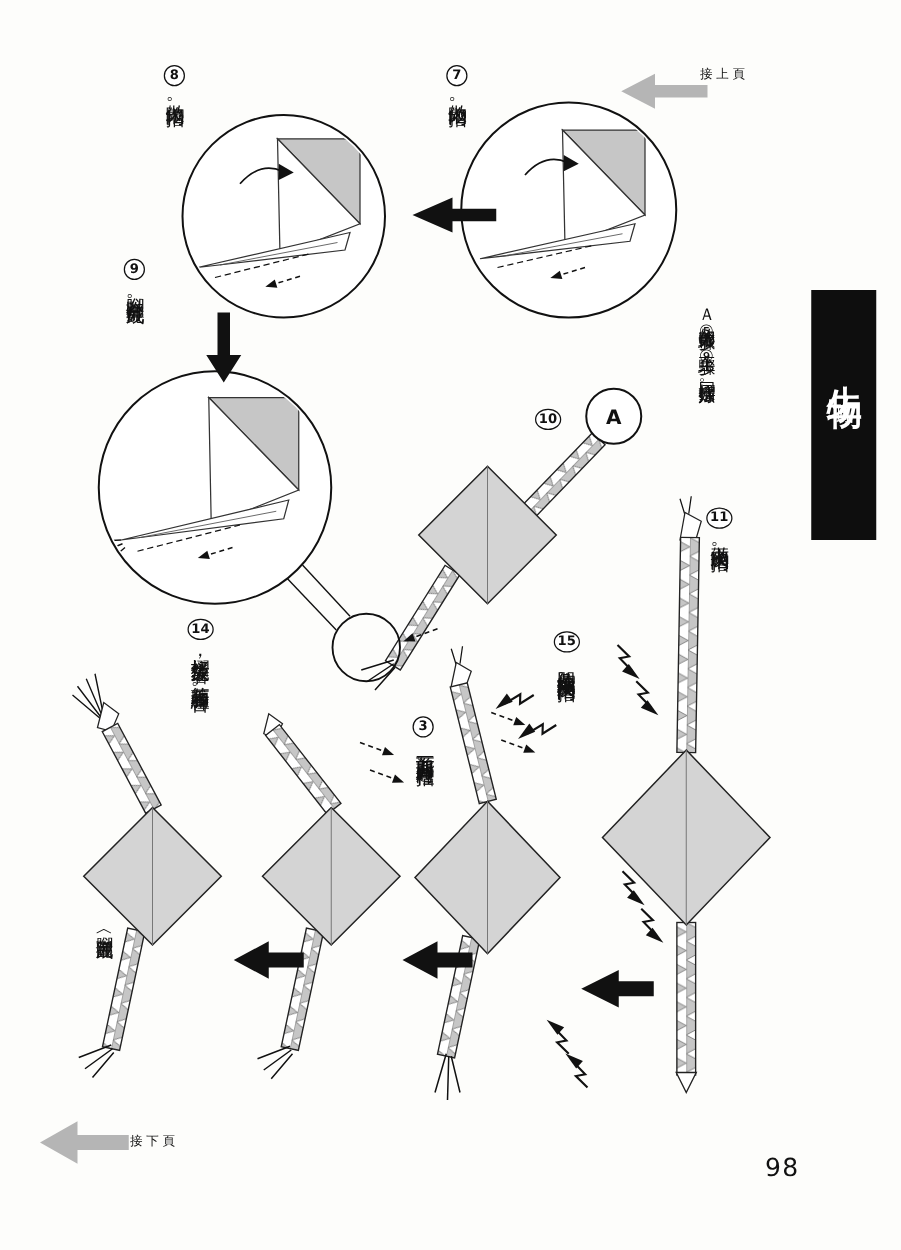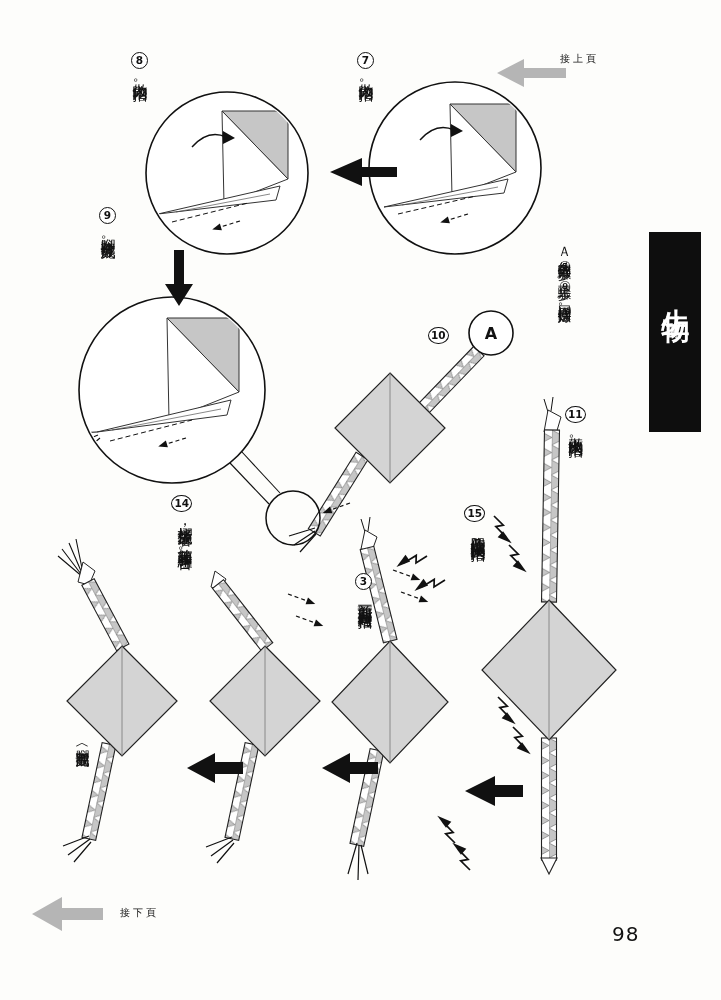--- a/index.html
+++ b/index.html
@@ -2,21 +2,21 @@
 <html><head>
 <meta charset="utf-8">
 <style>
   *{margin:0;padding:0;box-sizing:border-box}
   body{background:#ffffff;font-family:"DejaVu Sans",sans-serif;color:#111}
   .page{position:relative;width:721px;height:1000px;background:#fdfdfb;overflow:hidden}
   svg.diagram{position:absolute;left:0;top:0}
   .hlabel{position:absolute;font-size:10px;letter-spacing:3px;white-space:nowrap}
   .pagenum{position:absolute;left:612px;top:922px;font-size:20px;letter-spacing:1px}
   .step{position:absolute;display:flex;flex-direction:column;align-items:center;gap:3px}
-  .step.cols{align-items:flex-end}
+  .step.cols{align-items:flex-start}
   .step.cols .cnum{margin-right:2px}
   .cnum{min-width:17px;height:17px;padding:0 2px;border:1.4px solid #111;border-radius:50%;
         display:flex;align-items:center;justify-content:center;font-size:10.5px;font-weight:700;background:#fff;line-height:1}
   .vtext{writing-mode:vertical-rl;font-size:15px;line-height:19px;letter-spacing:1px;color:#111}
   .note .vtext{font-size:13.5px;line-height:16px}
   .caption{position:absolute}
   .caption .vtext{font-size:14px;line-height:17px}
   .sidebar{position:absolute;left:649px;top:232px;width:52px;height:200px;background:#0e0e0e;color:#fff;
            display:flex;flex-direction:column;align-items:center;padding-top:54px}
   .sidebar .cat{writing-mode:vertical-rl;font-size:28px;letter-spacing:8px;font-weight:700}
@@ -187,21 +187,21 @@
     <polygon points="174,250 174,284 165,284 179,306 193,284 184,284 184,250"></polygon>
     <polygon points="523,785 495,785 495,776 465,791 495,806 495,797 523,797"></polygon>
     <polygon points="378,762 350,762 350,753 322,768 350,783 350,774 378,774"></polygon>
     <polygon points="243,762 215,762 215,753 187,768 215,783 215,774 243,774"></polygon>
   </g>
   <polygon points="566,68 524,68 524,59 497,73 524,87 524,78 566,78" fill="#b5b5b5"></polygon>
   <polygon points="103,908 62,908 62,897 32,914 62,931 62,920 103,920" fill="#b5b5b5"></polygon>
 </svg>
 
 <div class="hlabel" style="left:560px;top:52px">接上頁</div>
-<div class="hlabel" style="left:120px;top:906px">接下頁</div>
+<div class="hlabel" style="left:104px;top:906px">接下頁</div>
 <div class="pagenum">98</div>
 
 <div class="step" style="left:356px;top:52px">
   <span class="cnum">7</span>
   <div class="vtext" style="height:100px">做內陷摺。</div>
 </div>
 
 <div class="step" style="left:130px;top:52px">
   <span class="cnum">8</span>
   <div class="vtext" style="height:100px">做內陷摺。</div>

